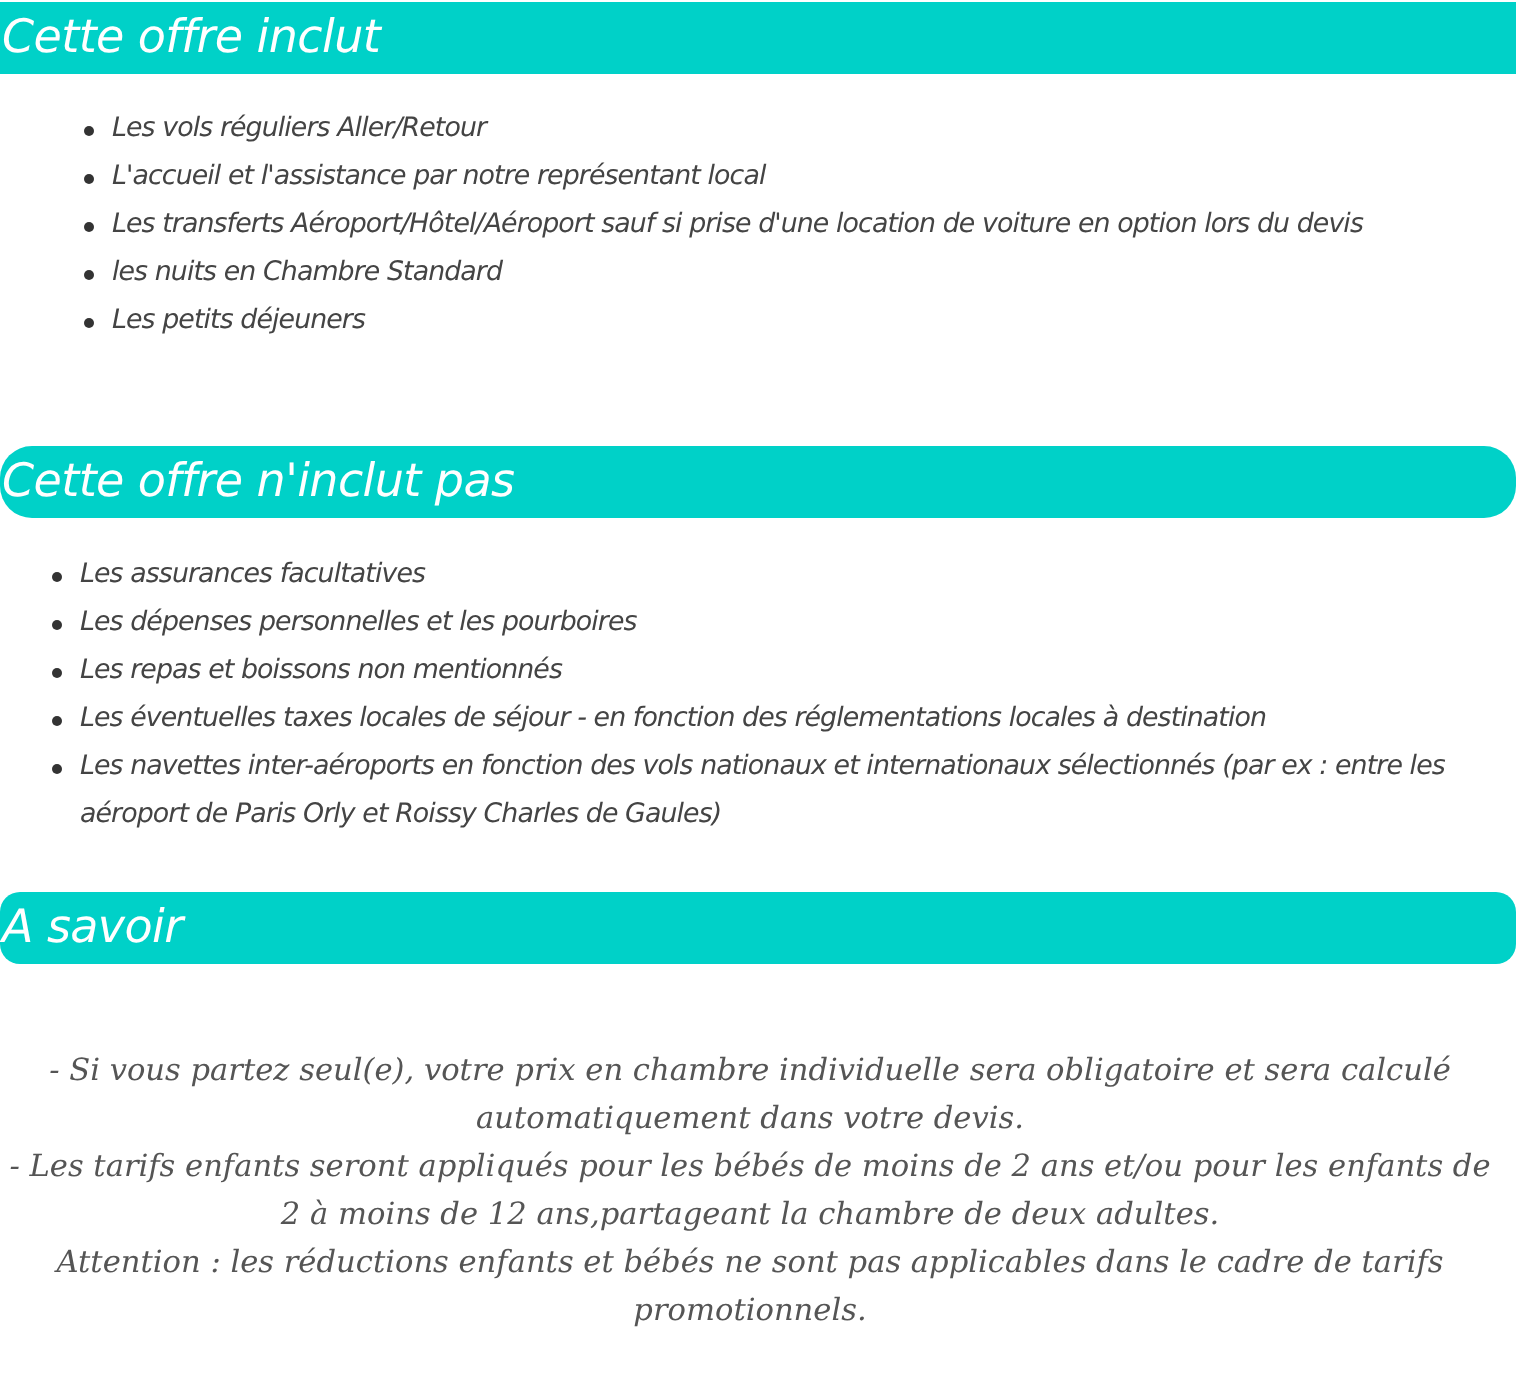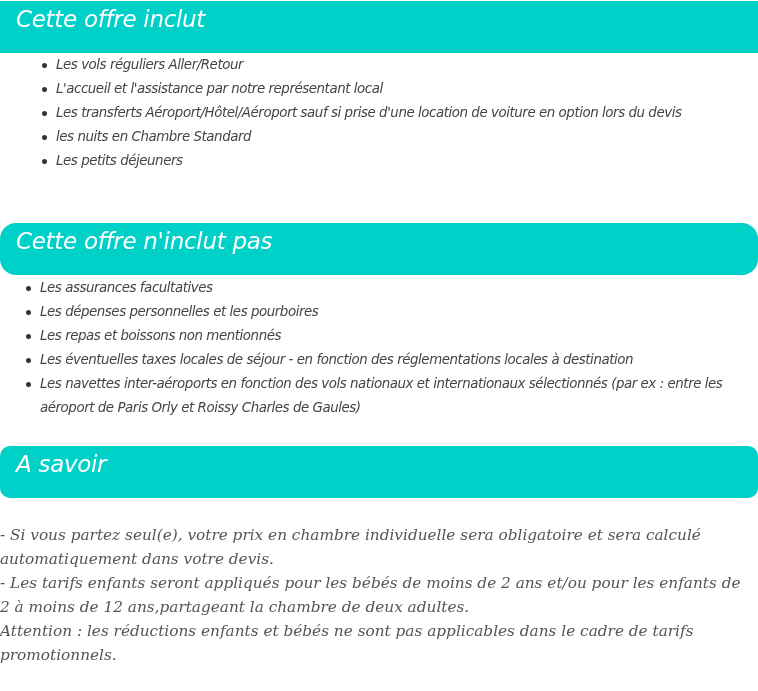--- a/index.html
+++ b/index.html
@@ -12,24 +12,24 @@
       height: 691px;
       overflow: hidden;
       position: relative;
       font-family: "Liberation Sans", sans-serif;
       color: #444444;
     }
     .section-header {
       position: absolute;
       left: 0;
       width: 758px;
-      height: 52px;
+      height: 36px;
       background: #00d1c8;
       box-sizing: border-box;
-      padding-left: 16px;
+      padding-left: 1px;
     }
     .section-header h2 {
       margin: 0;
       font-family: "DejaVu Sans", sans-serif;
       font-style: italic;
       font-weight: normal;
       font-size: 23px;
       line-height: 36px;
       color: #ffffff;
       letter-spacing: -0.3px;
@@ -65,20 +65,21 @@
     .savoir-body {
       position: absolute;
       left: 0;
       top: 523px;
       width: 750px;
       font-family: "DejaVu Serif", serif;
       font-style: italic;
       font-size: 15.3px;
       line-height: 24px;
       color: #555555;
+      text-align: center;
     }
     .savoir-body p {
       margin: 0;
     }
   </style>
 </head>
 <body>
 
 <div class="section-header" style="top:1px;">
   <h2>Cette offre inclut</h2>

